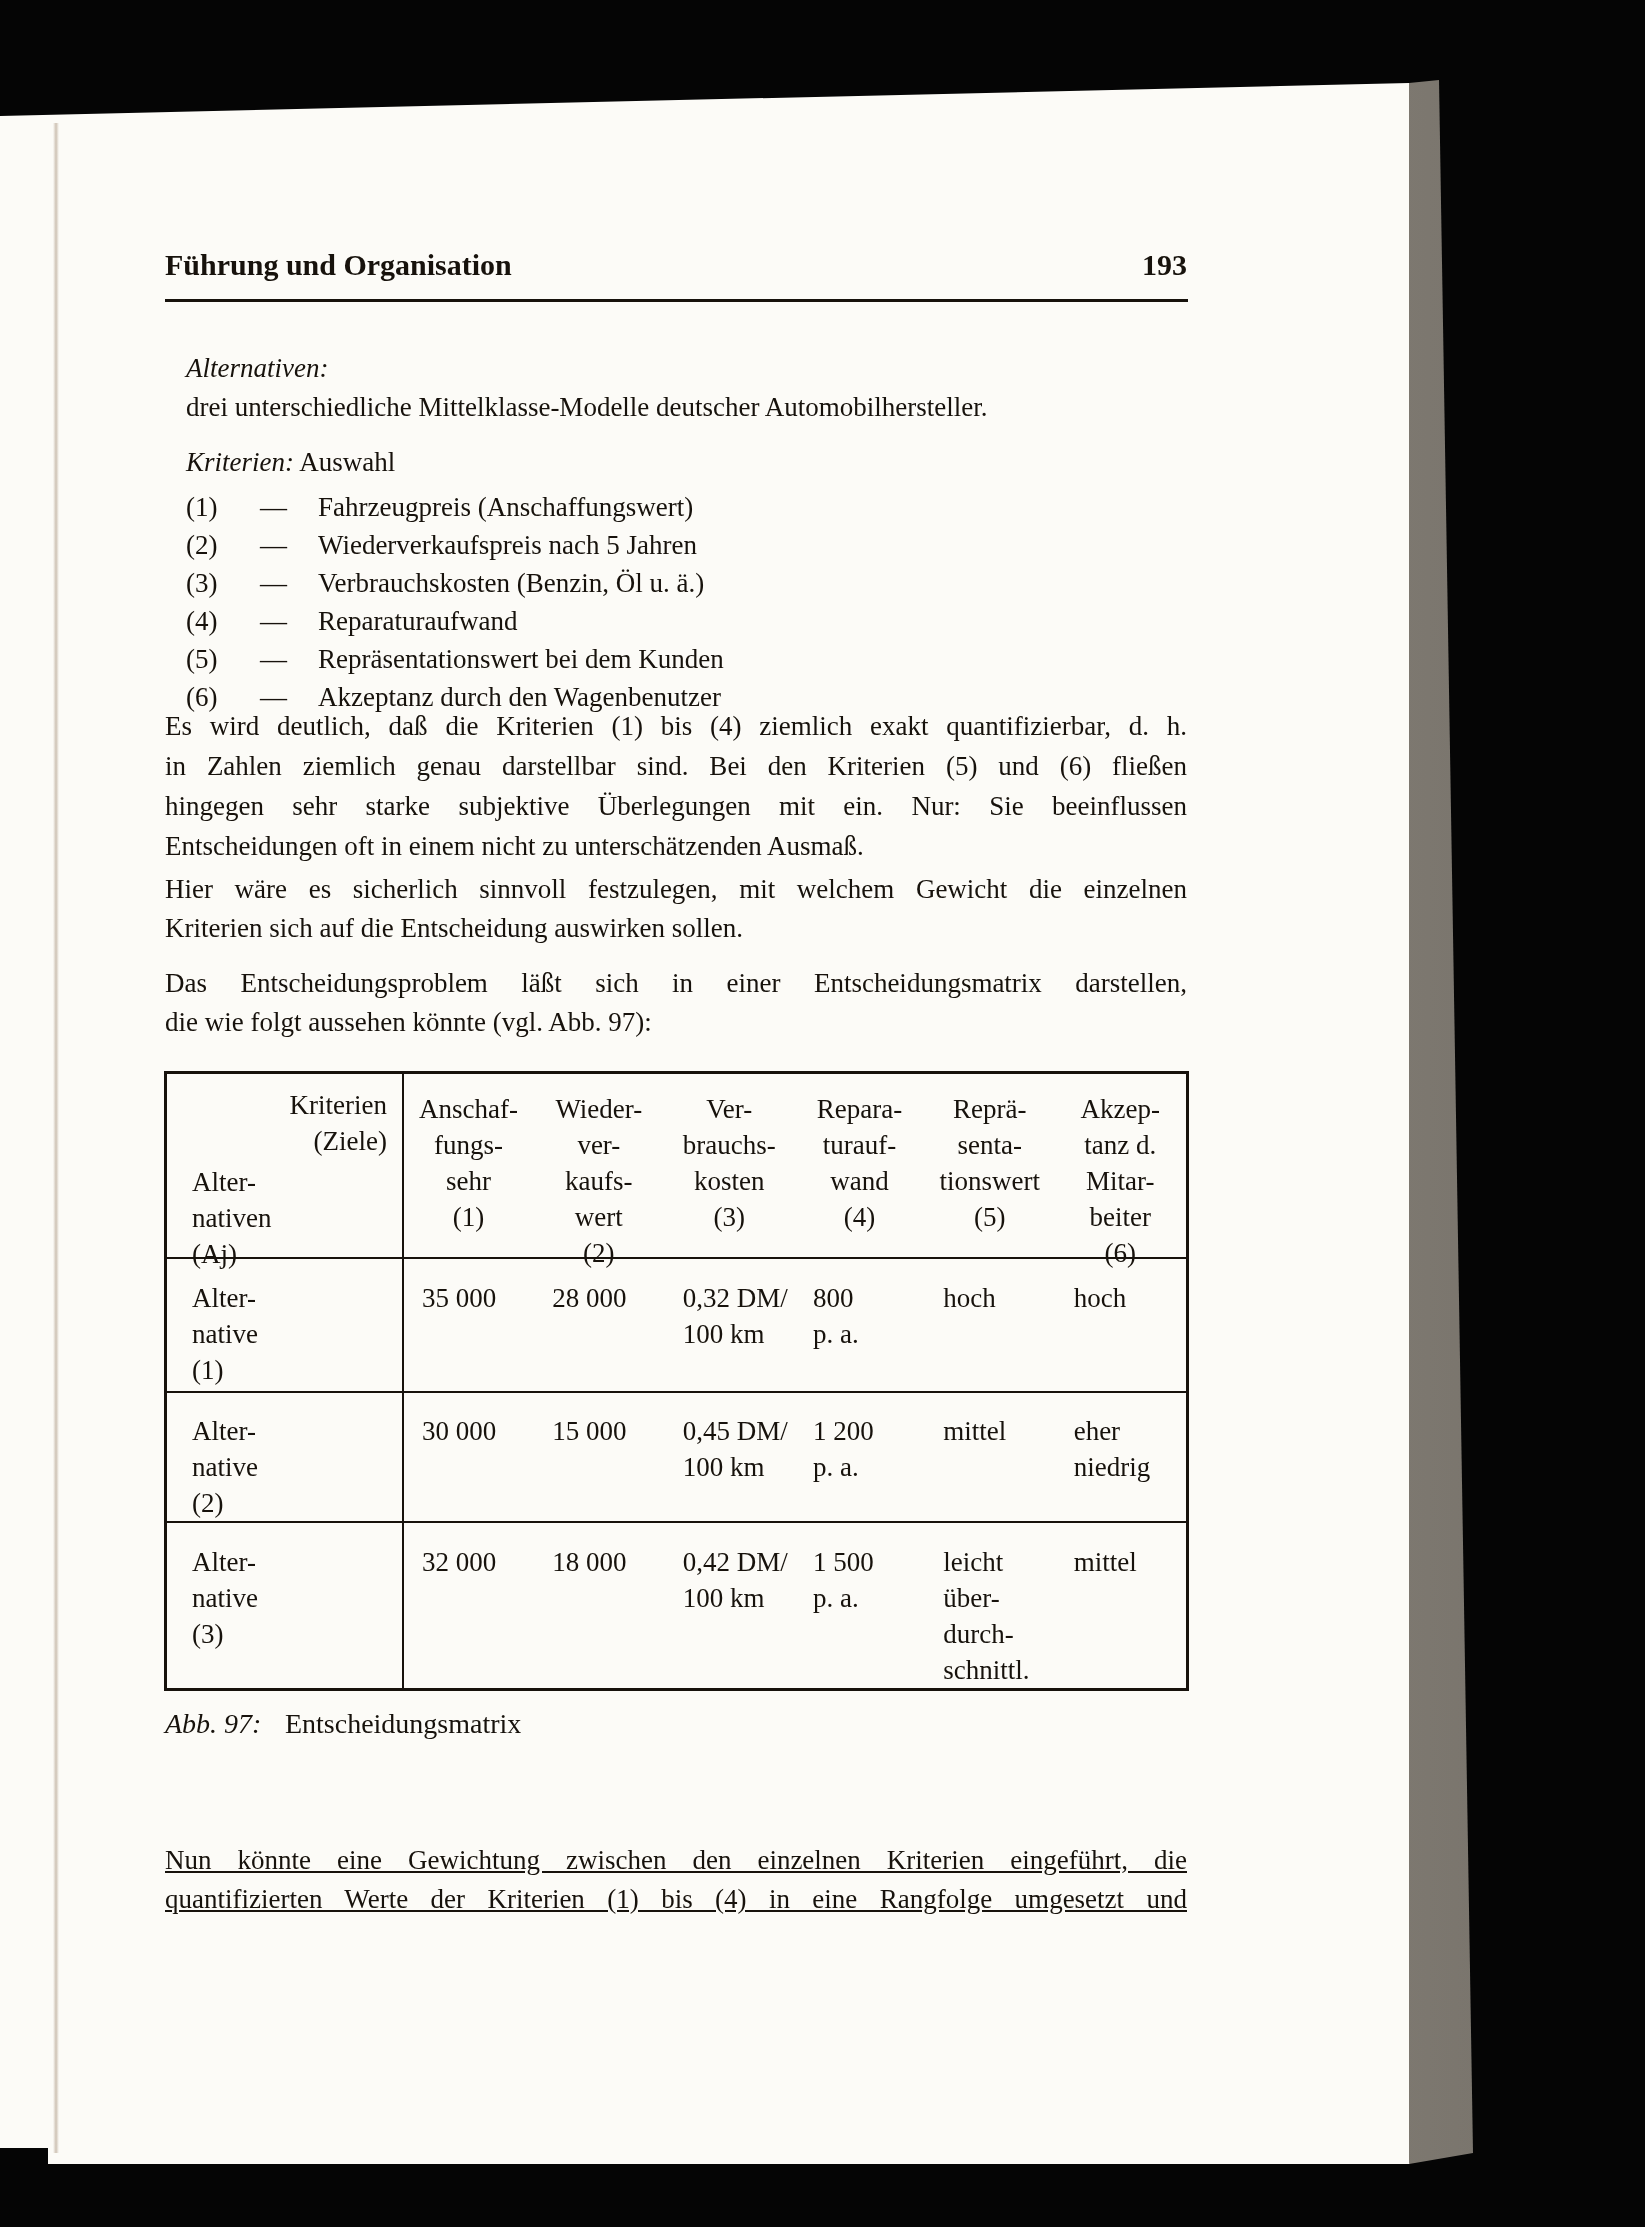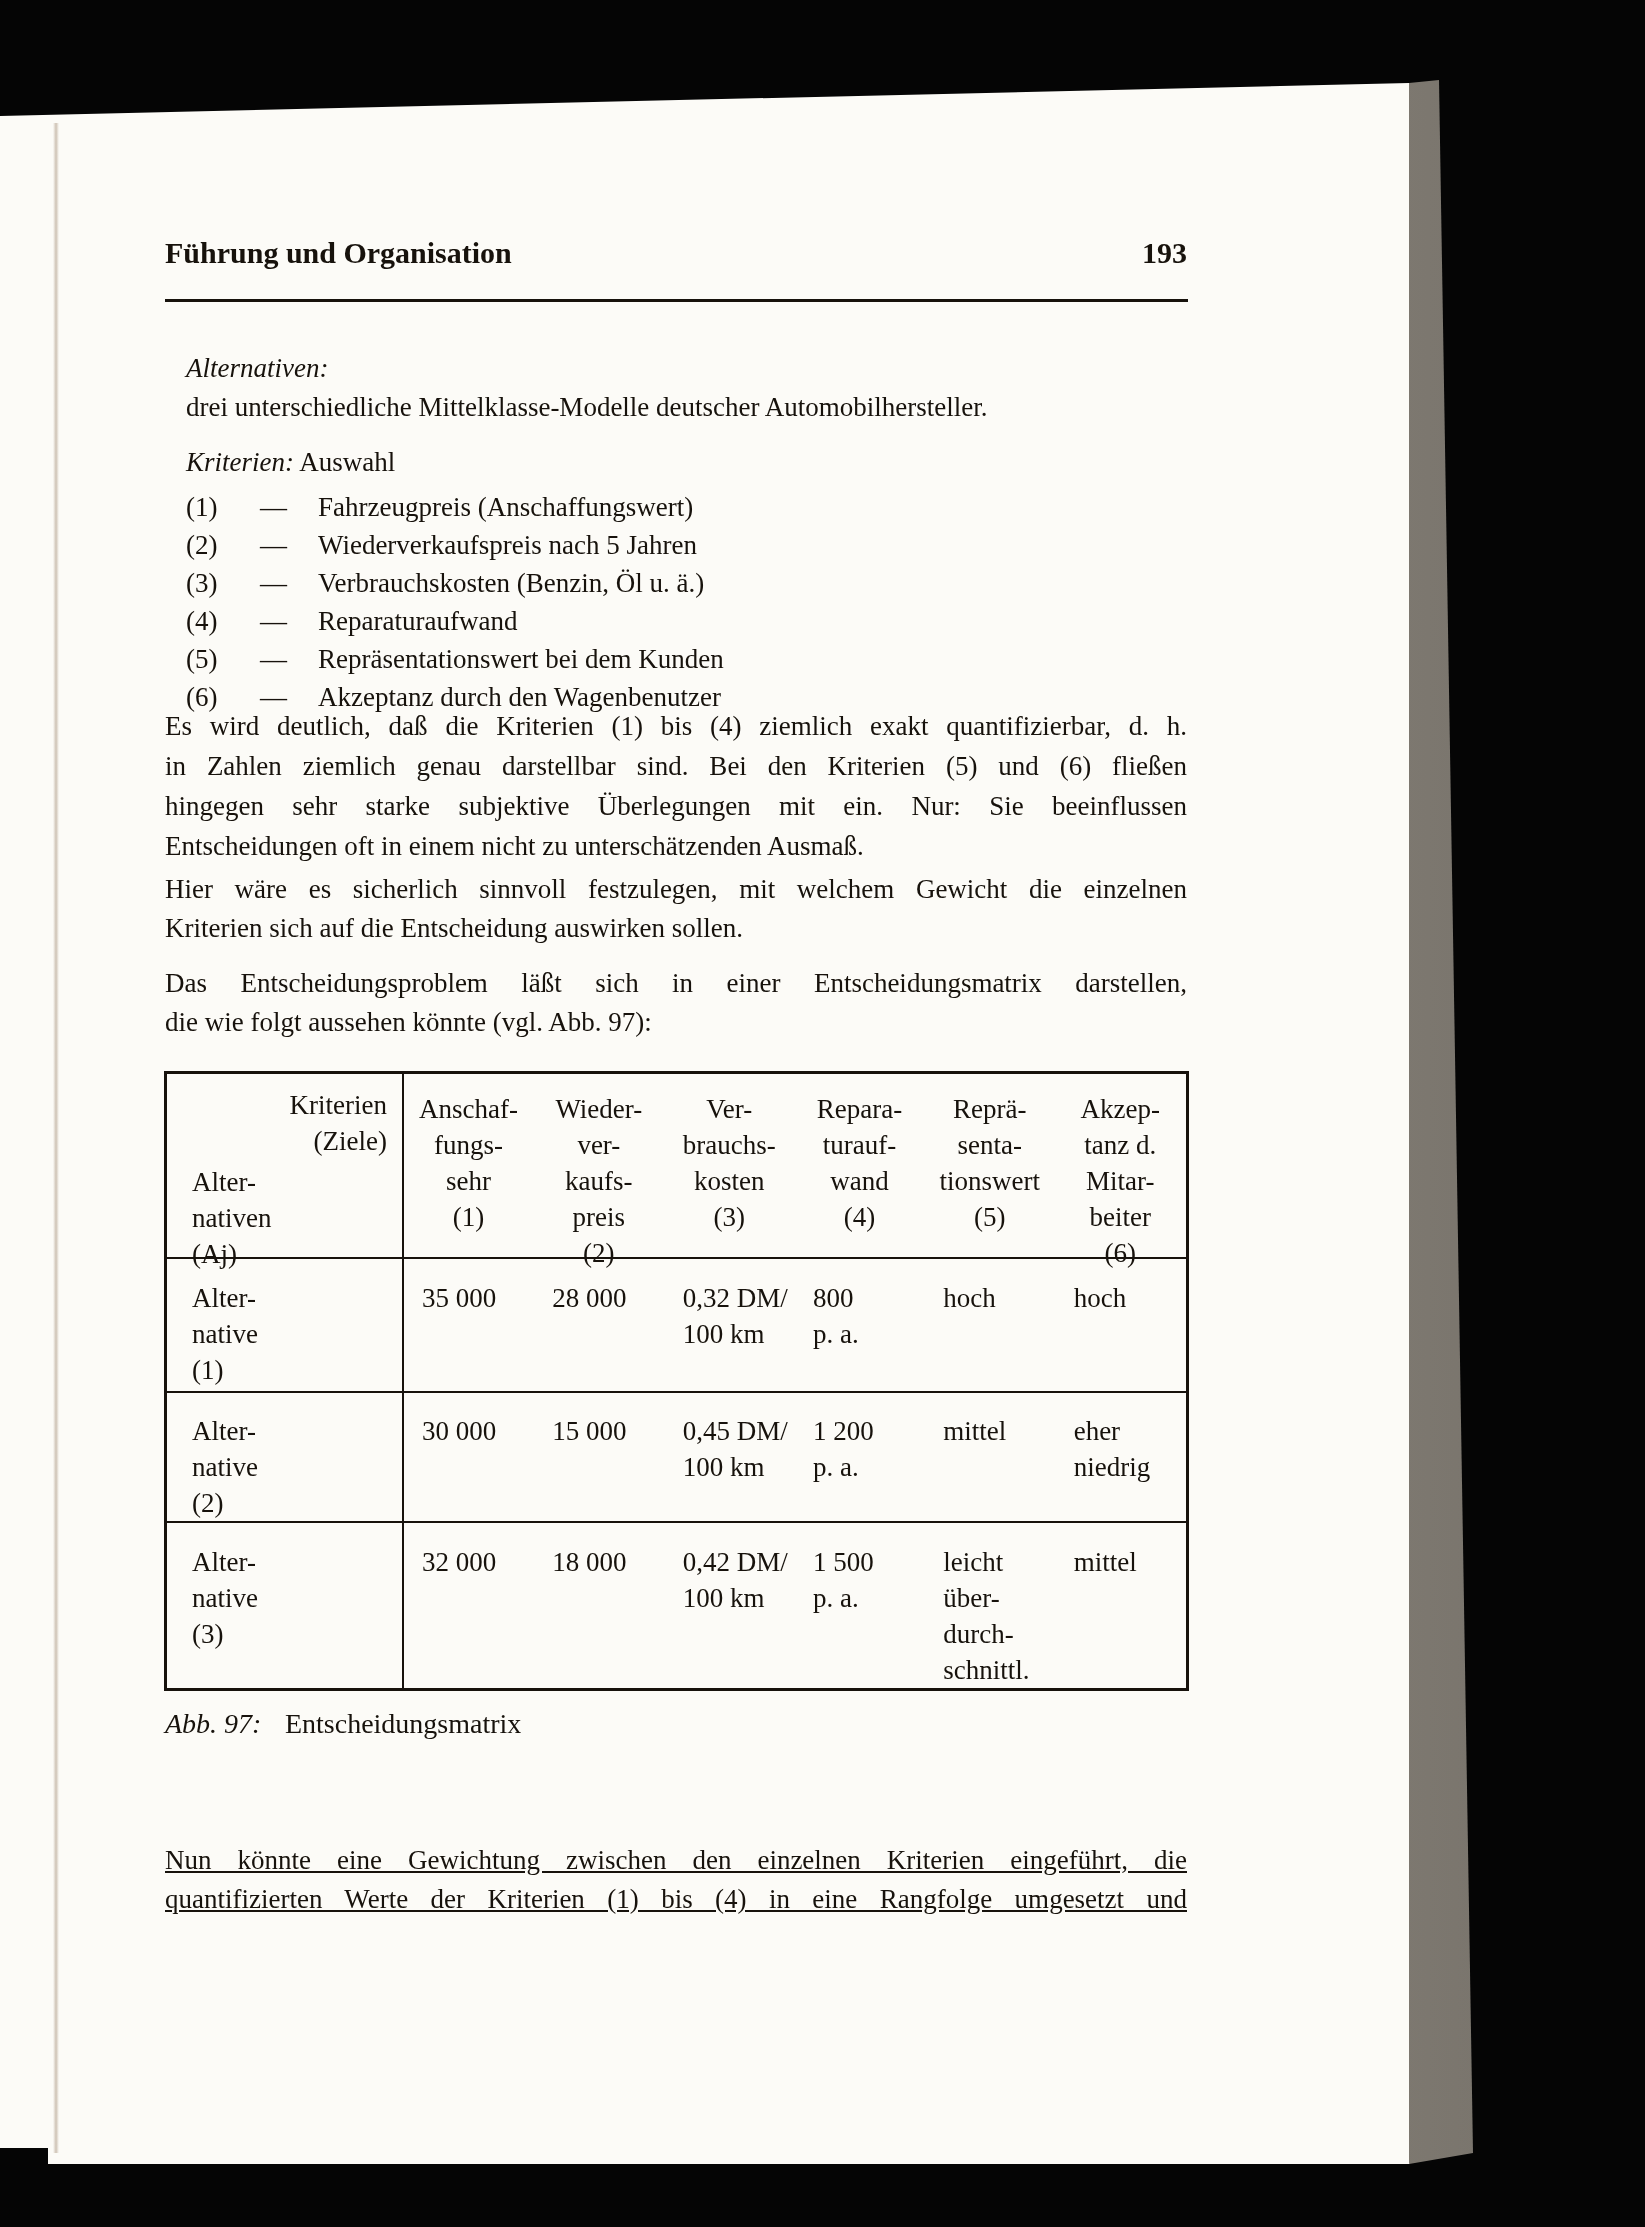--- a/index.html
+++ b/index.html
@@ -30,21 +30,21 @@
   }
   .gutter-line{
     position:absolute;left:53px;top:123px;width:5.8px;height:2030px;
     background:linear-gradient(to right,rgba(120,90,60,0),rgba(130,100,70,.38),rgba(120,90,60,0));
   }
   .corner-notch{
     position:absolute;left:0;top:2148px;width:48px;height:18px;background:var(--bg);
   }
   
   .pagehead{
-    position:absolute;left:165px;top:236px;width:1022px;
+    position:absolute;left:165px;top:248px;width:1022px;
     display:flex;justify-content:space-between;align-items:flex-start;
     font-weight:bold;font-size:30px;line-height:33px;
   }
   .rule{
     position:absolute;left:165px;top:299px;width:1023px;height:3.3px;background:var(--ink);
   }
   
   .textblock{position:absolute;left:165px;width:1022px;font-size:27px;line-height:39px;margin-left:21px;}
   .intro{top:349px;}
   .ital{font-style:italic;}
@@ -170,21 +170,21 @@
       <div class="cell head">
           <div class="tline">Anschaf-</div>
           <div class="tline">fungs-</div>
           <div class="tline">sehr</div>
           <div class="tline">(1)</div>
         </div>
       <div class="cell head">
           <div class="tline">Wieder-</div>
           <div class="tline">ver-</div>
           <div class="tline">kaufs-</div>
-          <div class="tline">preis</div>
+          <div class="tline">wert</div>
           <div class="tline">(2)</div>
         </div>
       <div class="cell head">
           <div class="tline">Ver-</div>
           <div class="tline">brauchs-</div>
           <div class="tline">kosten</div>
           <div class="tline">(3)</div>
         </div>
       <div class="cell head">
           <div class="tline">Repara-</div>

